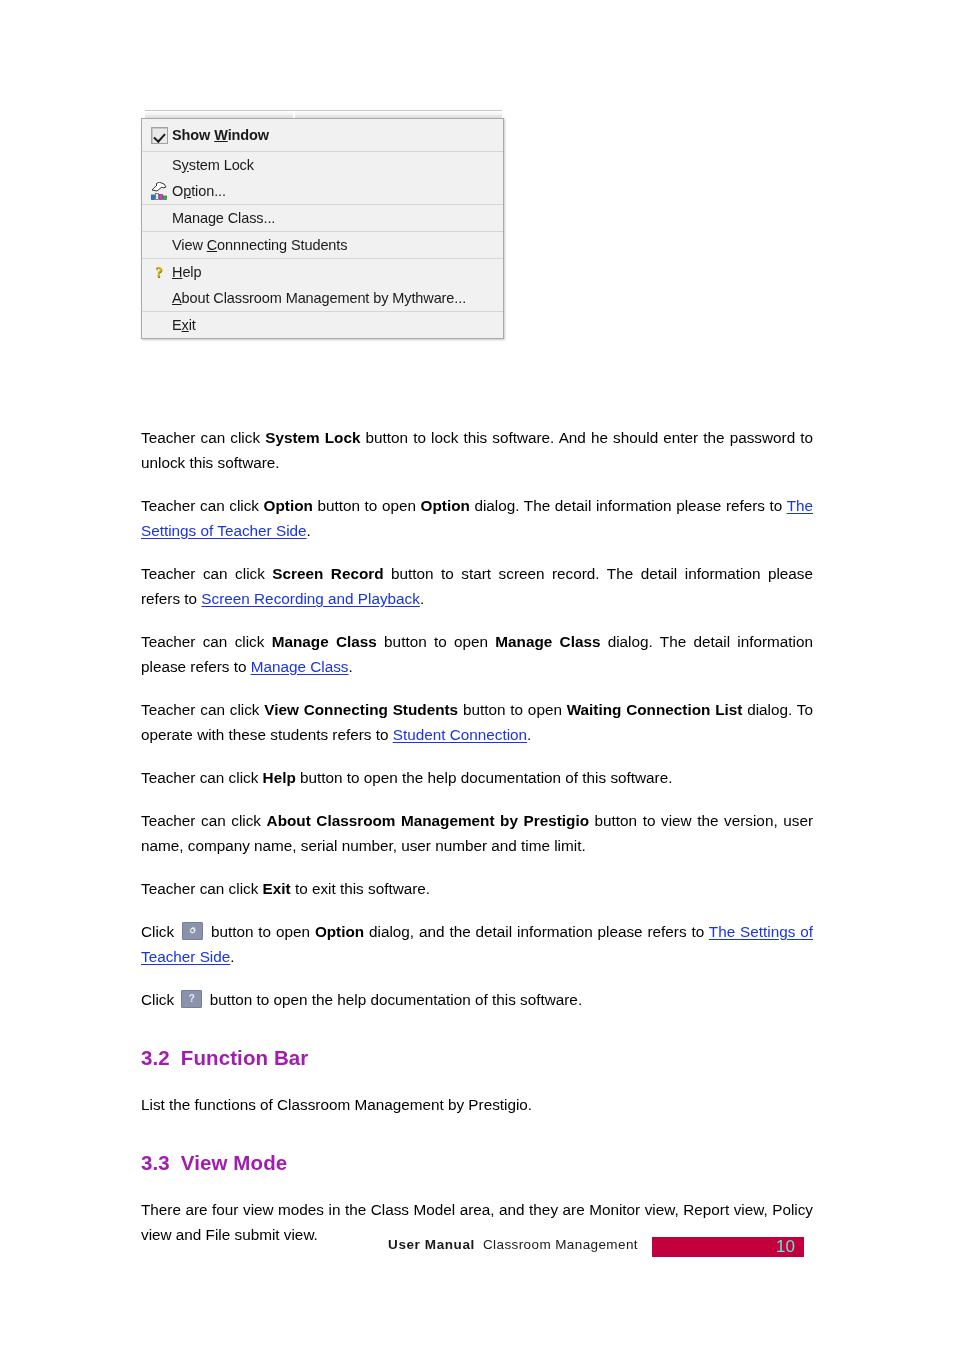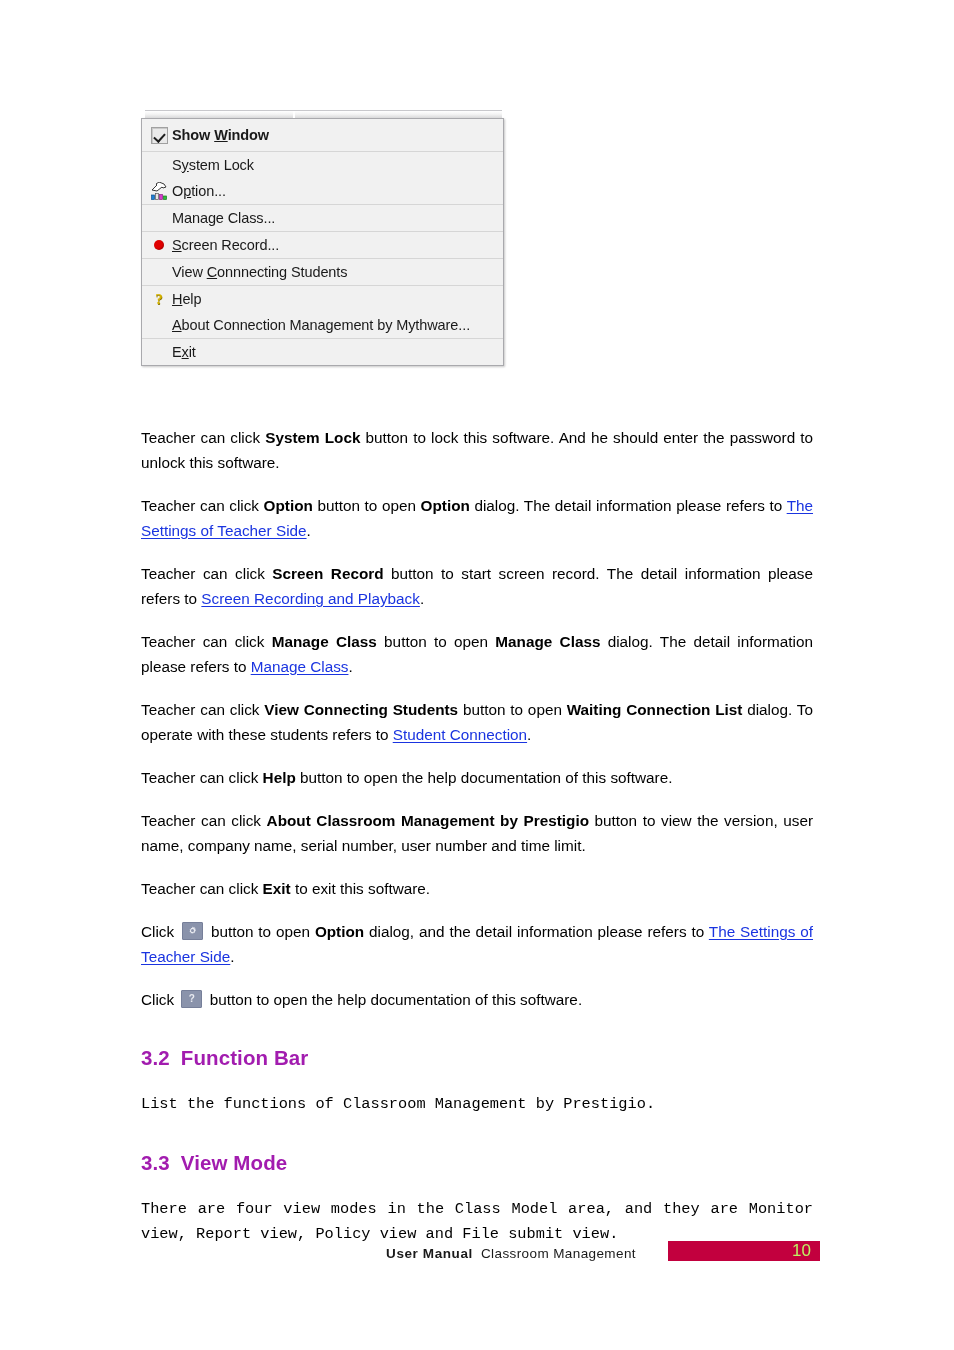--- a/index.html
+++ b/index.html
@@ -199,53 +199,52 @@
   
   h2.sec {
     margin: 0;
     font-size: 20.5px;
     font-weight: bold;
     color: #a21caf;
     letter-spacing: 0.1px;
   }
   h2.sec .num { margin-right: 11px; }
   .sec-block { margin-top: 34px; }
-  .sec-block p.para { margin-top: 22px; font-family: Liberation Mono, monospace; }
+  .sec-block p.para { margin-top: 22px; }
 
   
   .footer {
     position: absolute;
-    left: 148px;
+    left: 132px;
     top: 1237px;
     width: 672px;
     height: 24px;
     display: flex;
-    align-items: flex-end;
+    align-items: flex-start;
     justify-content: flex-end;
-    gap: 18px;
   }
   .footer-text {
     display: flex;
     align-items: center;
     font-size: 13.5px;
     color: #1a1a1a;
     padding-right: 14px;
   }
   .footer-text .fb {
     font-weight: bold;
     letter-spacing: 0.6px;
     margin-right: 8px;
   }
   .footer-text .fn {
     letter-spacing: 0.4px;
   }
   .footer-page {
     width: 152px;
     background: #c2003e;
-    color: #bef264;
+    color: #5eead4;
     font-size: 17px;
     display: flex;
     align-items: center;
     justify-content: flex-end;
     padding-right: 9px;
     box-sizing: border-box;
   }
 </style>
 </head>
 <body>
@@ -288,46 +287,38 @@
         </div>
       </div>
 
       <div class="menu-group">
         <div class="menu-item">
           <span class="menu-icon"></span>
           <span class="menu-label"><span>Mana</span><u>g</u><span>e Class...</span></span>
         </div>
       </div>
 
-      <div class="menu-group">
-        <div class="menu-item">
-          <span class="menu-icon">
-            <span class="dot-record"></span>
-          </span>
-          <span class="menu-label"><span></span><u>S</u><span>creen Record...</span></span>
-        </div>
-      </div>
 
       <div class="menu-group">
         <div class="menu-item">
           <span class="menu-icon"></span>
           <span class="menu-label"><span>View </span><u>C</u><span>onnnecting Students</span></span>
         </div>
       </div>
 
       <div class="menu-group">
         <div class="menu-item">
           <span class="menu-icon">
             <span class="ico-help">?</span>
           </span>
           <span class="menu-label"><span></span><u>H</u><span>elp</span></span>
         </div>
         <div class="menu-item">
           <span class="menu-icon"></span>
-          <span class="menu-label"><span></span><u>A</u><span>bout Connection Management by Mythware...</span></span>
+          <span class="menu-label"><span></span><u>A</u><span>bout Classroom Management by Mythware...</span></span>
         </div>
       </div>
 
       <div class="menu-group">
         <div class="menu-item">
           <span class="menu-icon"></span>
           <span class="menu-label"><span>E</span><u>x</u><span>it</span></span>
         </div>
       </div>
 

